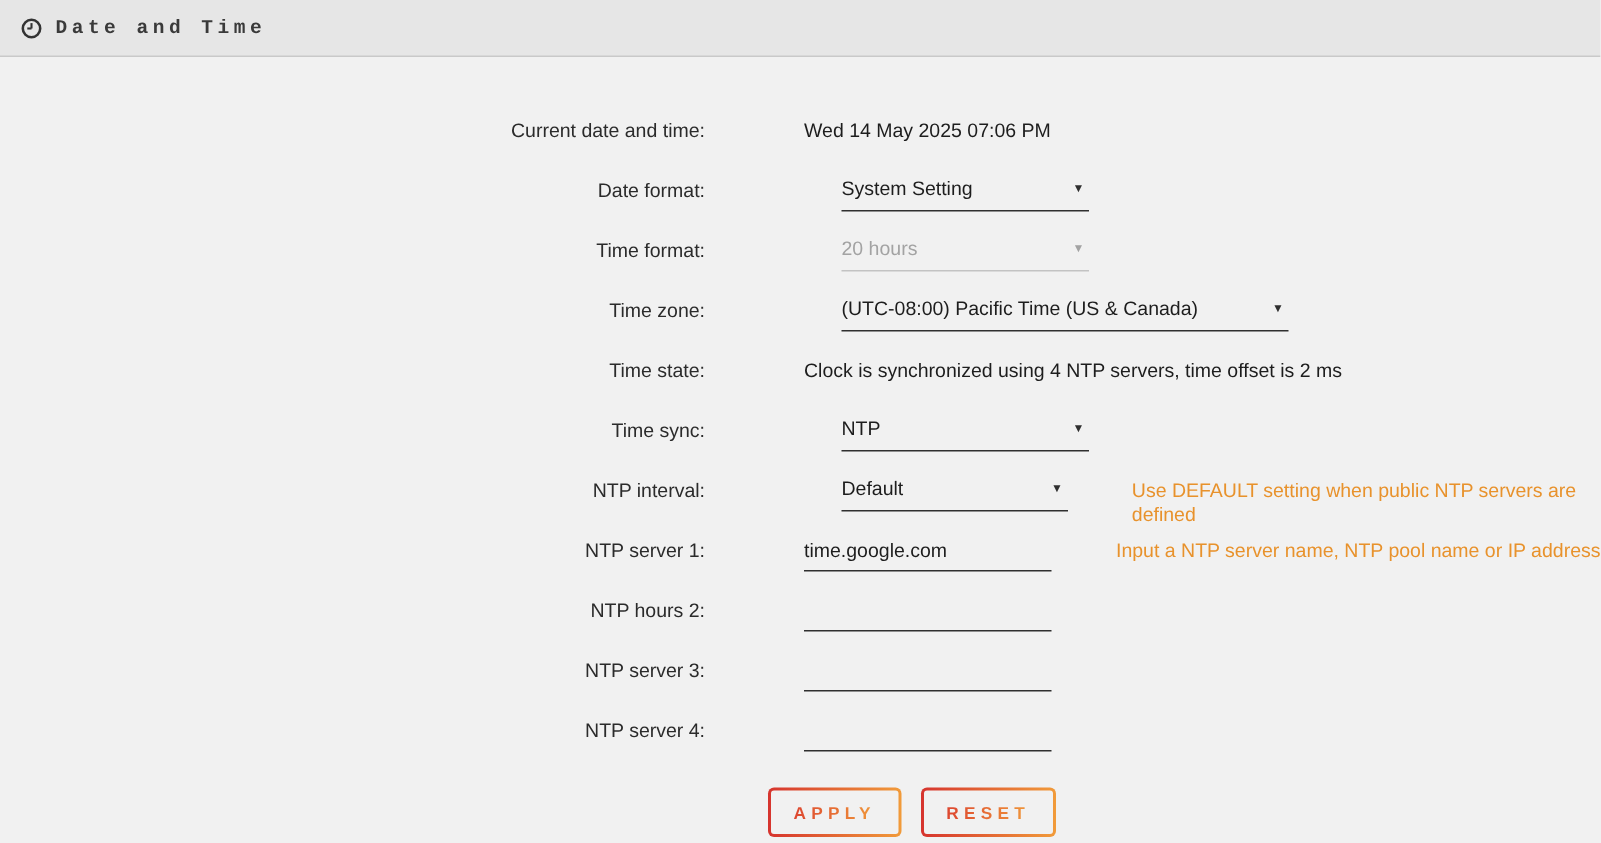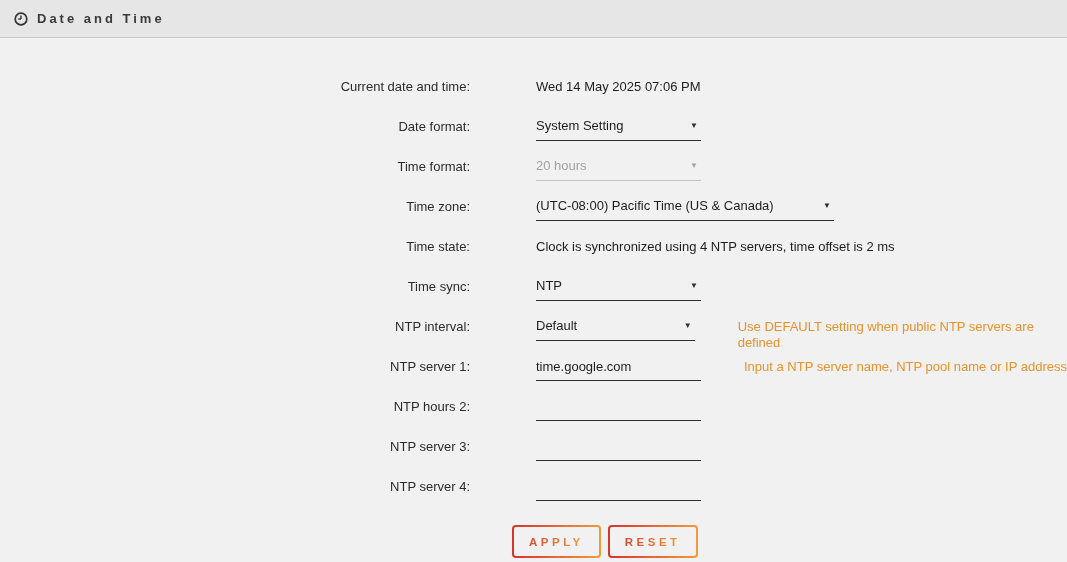--- a/index.html
+++ b/index.html
@@ -21,20 +21,21 @@
     align-items: center;
     padding-left: 14px;
   }
   .header .clock-icon { flex: 0 0 auto; display: block; }
   .header-title {
     margin-left: 9px;
     font-size: 13px;
     font-weight: 600;
     letter-spacing: 3px;
     color: #3a3a3a;
+    font-family: Liberation Mono, monospace;
   }
 
   
   .form { padding-top: 40px; }
   .row {
     display: grid;
     grid-template-columns: 470px 1fr;
     column-gap: 66px;
     min-height: 40px;
     align-items: start;
@@ -56,20 +57,21 @@
 
   
   .control {
     width: 165px;
     display: flex;
     justify-content: space-between;
     align-items: flex-start;
     border-bottom: 1px solid #2f2f2f;
     padding-bottom: 6px;
     cursor: pointer;
+    margin-left: 25px;
   }
   .control.wide { width: 298px; }
   .sel-text { font-size: 13px; color: #1d1d1d; line-height: 16px; }
   .arrow { font-size: 8px; color: #2f2f2f; line-height: 16px; padding-right: 3px; }
   .control.disabled { border-bottom-color: #c3c3c3; cursor: default; }
   .control.disabled .sel-text, .control.disabled .arrow { color: #a3a3a3; }
 
   
   .text-input {
     width: 165px;
@@ -91,21 +93,21 @@
     color: #e8922c;
     line-height: 16px;
     padding-top: 1px;
   }
 
   
   .buttons {
     margin-left: 512px;
     margin-top: 7px;
     display: flex;
-    gap: 7px;
+    gap: 13px;
   }
   .btn {
     display: inline-block;
     padding: 2px;
     border: none;
     border-radius: 4px;
     background: linear-gradient(90deg, #d6342e, #f19b3a);
     cursor: pointer;
   }
   .btn-inner {

